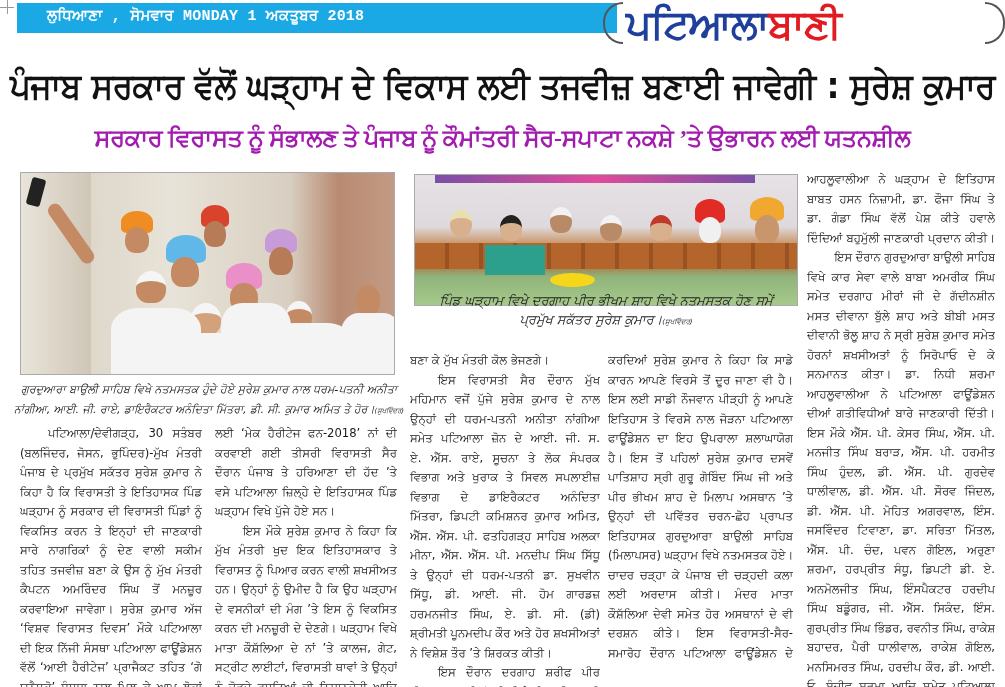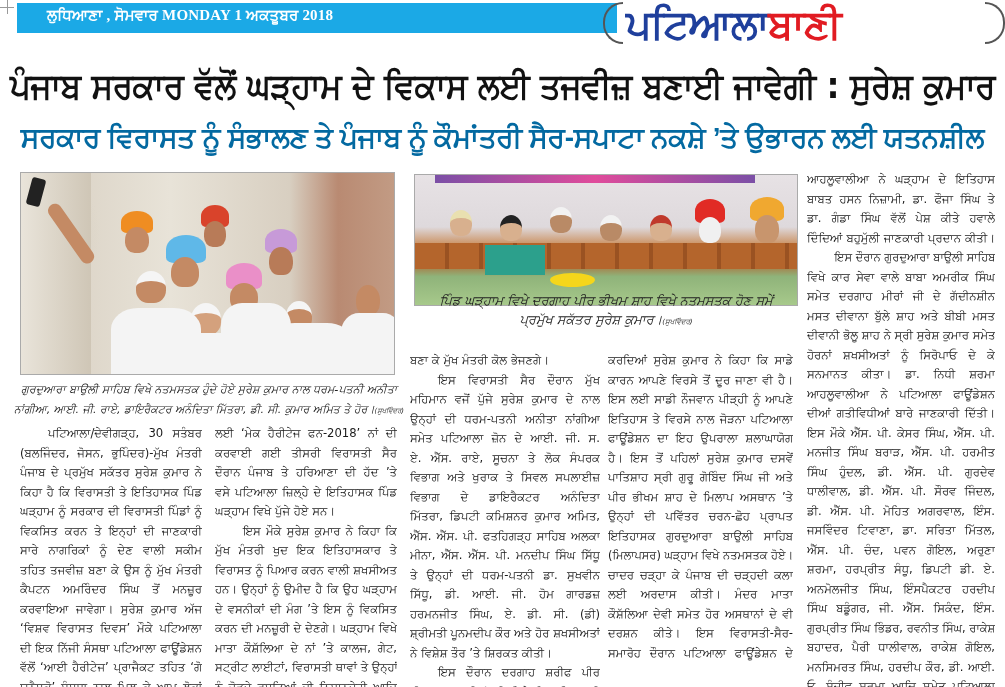--- a/index.html
+++ b/index.html
@@ -5,21 +5,21 @@
   * { box-sizing: border-box; margin: 0; padding: 0; }
   html, body { width: 1005px; height: 687px; overflow: hidden; background: #ffffff; }
   body { position: relative; font-family: "DejaVu Sans", sans-serif; color: #1a1a1a; }
 
   .topbar {
     position: absolute; left: 17px; top: 3px; width: 600px; height: 30px;
     background: #1ba9e6;
   }
   .topbar-text {
     position: absolute; left: 30px; top: 4px; color: #ffffff;
-    font-family: Liberation Serif, serif; font-weight: bold; font-size: 15px;
+    font-family: Liberation Mono, monospace; font-weight: bold; font-size: 15px;
     letter-spacing: 0.2px; white-space: nowrap;
   }
   .crop-mark { position: absolute; left: 0; top: 0; width: 14px; height: 14px; }
   .crop-mark::before { content: ""; position: absolute; left: 7px; top: 0; width: 1px; height: 14px; background: #999; }
   .crop-mark::after { content: ""; position: absolute; left: 0; top: 7px; width: 14px; height: 1px; background: #999; }
   .masthead-left-curve {
     position: absolute; left: 603px; top: 2px; width: 20px; height: 42px;
     border: 2px solid #555; border-right: none; border-radius: 20px 0 0 20px;
   }
   .masthead-right-curve {
@@ -35,22 +35,22 @@
   .mh-red { color: #e11b22; }
 
   .headline {
     position: absolute; left: 10px; top: 60px; width: 985px; height: 52px;
     font-family: "DejaVu Sans", sans-serif; font-weight: bold; font-size: 35px;
     line-height: 52px; color: #111; white-space: nowrap; text-align: center;
     letter-spacing: -0.5px; transform-origin: left center;
   }
   .subheadline {
     position: absolute; left: 10px; top: 117px; width: 985px; height: 42px;
-    font-family: Liberation Sans, sans-serif; font-weight: bold; font-size: 28px;
-    line-height: 42px; color: #0369a1; white-space: nowrap; text-align: center;
+    font-family: Liberation Serif, serif; font-weight: bold; font-size: 24px;
+    line-height: 42px; color: #a21caf; white-space: nowrap; text-align: center;
     letter-spacing: -0.3px;
   }
 
   .photo {
     position: absolute; overflow: hidden; border: 1px solid #aaa;
   }
   .photo-1 {
     left: 20px; top: 172px; width: 375px; height: 203px;
     background:
       radial-gradient(ellipse 70px 90px at 30px 60px, #d9d2c2 0%, transparent 70%),

